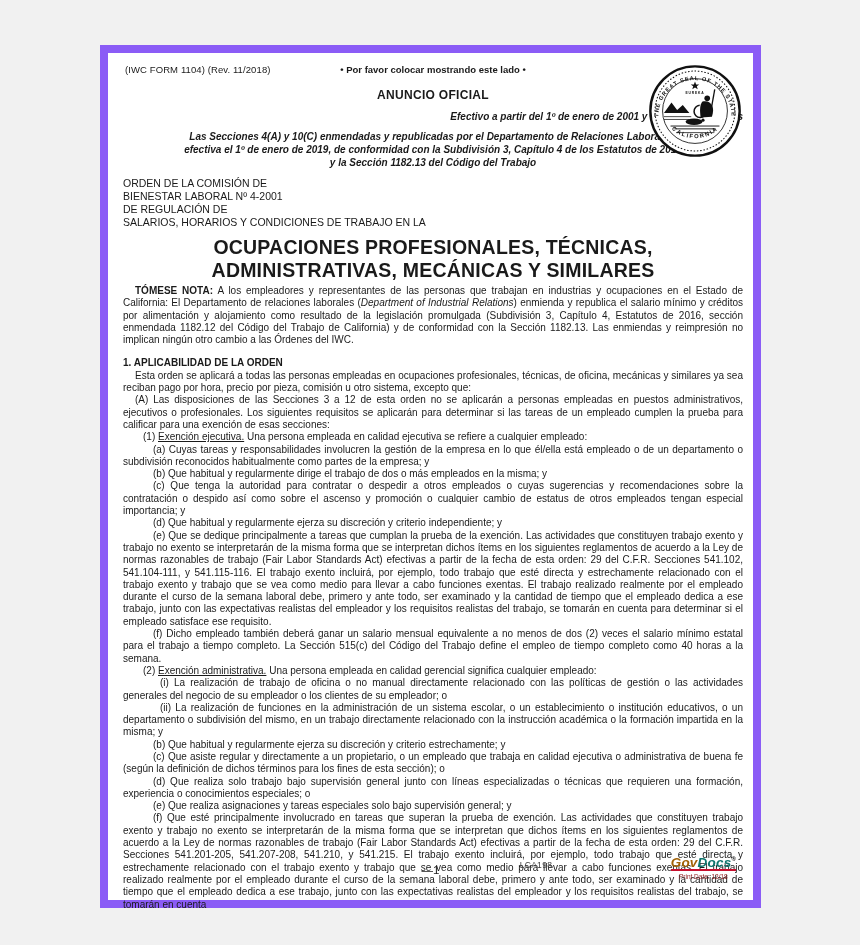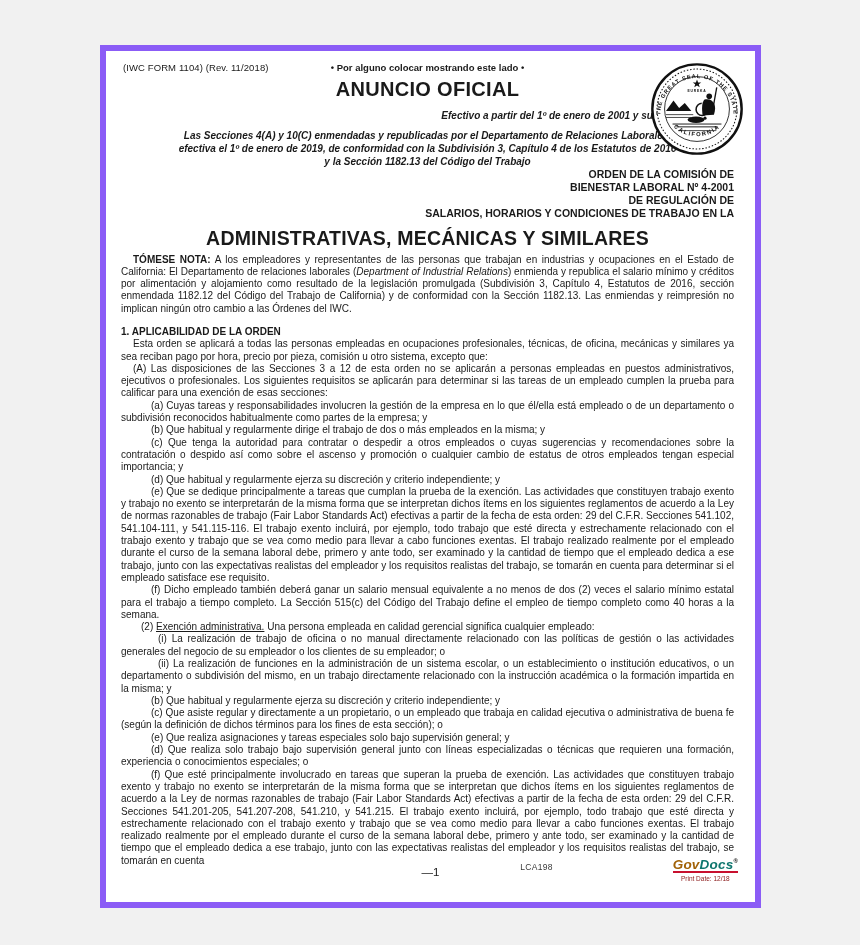--- a/index.html
+++ b/index.html
@@ -8,23 +8,23 @@
     background:#f1f1f1;
     font-family:"Liberation Sans","DejaVu Sans",sans-serif;
     color:#1a1a1a;
     position:relative;
     overflow:hidden;
   }
   .page{
     position:absolute;left:100px;top:45px;
     width:661px;height:863px;
     background:#ffffff;
-    border:6px solid #8b5cf6;
+    border:8px solid #8b5cf6;
     box-sizing:border-box;
-    padding:11px 21px 40px 15px;
+    padding:11px 10px 40px 15px;
   }
   
   .top-row{
     position:relative;
     height:13px;
     font-size:9.5px;
   }
   .form-number{
     position:absolute;left:2px;top:0;
     letter-spacing:0.1px;
@@ -33,46 +33,46 @@
     position:absolute;left:0;right:0;top:0;
     text-align:center;
     font-weight:bold;
   }
   .seal-wrap{
     position:absolute;top:11px;right:11px;
     width:94px;height:94px;
   }
   .doc-title{
     text-align:center;
-    font-size:20px;
-    font-weight:bold;
-    margin-top:3px;
+    font-size:12px;
+    font-weight:bold;
+    margin-top:11px;
     letter-spacing:0.3px;
   }
   .effective-line{
     text-align:right;
     font-size:10px;
     font-weight:bold;
     font-style:italic;
     margin-top:9px;
   }
   .amendment-note{
     text-align:center;
     font-size:10px;
     font-weight:bold;
     font-style:italic;
     margin:8px auto 0 auto;
     width:505px;
     line-height:13px;
   }
   .order-block{
-    text-align:right;
+    text-align:left;
     font-size:10.5px;
-    font-weight:bold;
-    margin-top:0;
+    font-weight:normal;
+    margin-top:8px;
     line-height:13px;
   }
   .main-title{
     text-align:center;
     font-size:19.5px;
     font-weight:bold;
     margin-top:7px;
     line-height:22.5px;
     letter-spacing:0.2px;
   }
@@ -135,21 +135,21 @@
   
   .seal-wrap svg{ width:100%; height:100%; }
 </style>
 </head>
 <body>
 
 <div class="page">
 
   <div class="top-row">
     <span class="form-number">(IWC FORM 1104) (Rev. 11/2018)</span>
-    <span class="display-note">• Por alguno colocar mostrando este lado •</span>
+    <span class="display-note">• Por favor colocar mostrando este lado •</span>
   </div>
 
   <div class="seal-wrap">
     <svg viewBox="0 0 100 100" xmlns="http://www.w3.org/2000/svg" aria-hidden="true">
       <defs>
         <path id="sealTopArc" d="M 11 56 A 39 39 0 1 1 89 56" fill="none"></path>
         <path id="sealBottomArc" d="M 15 54 A 37 37 0 0 0 85 54" fill="none"></path>
       </defs>
       <circle cx="50" cy="50" r="47.5" fill="#ffffff" stroke="#111" stroke-width="2.6"></circle>
       <circle cx="50" cy="50" r="42.5" fill="none" stroke="#111" stroke-width="1.1" stroke-dasharray="1.6 1.9"></circle>
@@ -185,41 +185,43 @@
   <div class="amendment-note">Las Secciones 4(A) y 10(C) enmendadas y republicadas por el Departamento de Relaciones Laborales, efectiva el 1º de enero de 2019, de conformidad con la Subdivisión 3, Capítulo 4 de los Estatutos de 2016 y la Sección 1182.13 del Código del Trabajo</div>
 
   <div class="order-block">
     <div>ORDEN DE LA COMISIÓN DE</div>
     <div>BIENESTAR LABORAL Nº 4-2001</div>
     <div>DE REGULACIÓN DE</div>
     <div>SALARIOS, HORARIOS Y CONDICIONES DE TRABAJO EN LA</div>
   </div>
 
   <div class="main-title">
+    <div>OCUPACIONES PROFESIONALES, TÉCNICAS,</div>
     <div>ADMINISTRATIVAS, MECÁNICAS Y SIMILARES</div>
   </div>
 
   <div class="body-text">
       <div class="para indent-1"><span class="seg-bold">TÓMESE NOTA:</span><span class="seg-normal"> A los empleadores y representantes de las personas que trabajan en industrias y ocupaciones en el Estado de California: El Departamento de relaciones laborales (</span><span class="seg-italic">Department of Industrial Relations</span><span class="seg-normal">) enmienda y republica el salario mínimo y créditos por alimentación y alojamiento como resultado de la legislación promulgada (Subdivisión 3, Capítulo 4, Estatutos de 2016, sección enmendada 1182.12 del Código del Trabajo de California) y de conformidad con la Sección 1182.13. Las enmiendas y reimpresión no implican ningún otro cambio a las Órdenes del IWC.</span></div>
       <div class="para indent-0 heading"><span class="seg-bold">1. APLICABILIDAD DE LA ORDEN</span></div>
       <div class="para indent-1"><span class="seg-normal">Esta orden se aplicará a todas las personas empleadas en ocupaciones profesionales, técnicas, de oficina, mecánicas y similares ya sea reciban pago por hora, precio por pieza, comisión u otro sistema, excepto que:</span></div>
       <div class="para indent-1"><span class="seg-normal">(A) Las disposiciones de las Secciones 3 a 12 de esta orden no se aplicarán a personas empleadas en puestos administrativos, ejecutivos o profesionales. Los siguientes requisitos se aplicarán para determinar si las tareas de un empleado cumplen la prueba para calificar para una exención de esas secciones:</span></div>
+      <div class="para indent-2"><span class="seg-normal">(1) </span><span class="seg-underline">Exención ejecutiva.</span><span class="seg-normal"> Una persona empleada en calidad ejecutiva se refiere a cualquier empleado:</span></div>
       <div class="para indent-3"><span class="seg-normal">(a) Cuyas tareas y responsabilidades involucren la gestión de la empresa en lo que él/ella está empleado o de un departamento o subdivisión reconocidos habitualmente como partes de la empresa; y</span></div>
       <div class="para indent-3"><span class="seg-normal">(b) Que habitual y regularmente dirige el trabajo de dos o más empleados en la misma; y</span></div>
       <div class="para indent-3"><span class="seg-normal">(c) Que tenga la autoridad para contratar o despedir a otros empleados o cuyas sugerencias y recomendaciones sobre la contratación o despido así como sobre el ascenso y promoción o cualquier cambio de estatus de otros empleados tengan especial importancia; y</span></div>
       <div class="para indent-3"><span class="seg-normal">(d) Que habitual y regularmente ejerza su discreción y criterio independiente; y</span></div>
       <div class="para indent-3"><span class="seg-normal">(e) Que se dedique principalmente a tareas que cumplan la prueba de la exención. Las actividades que constituyen trabajo exento y trabajo no exento se interpretarán de la misma forma que se interpretan dichos ítems en los siguientes reglamentos de acuerdo a la Ley de normas razonables de trabajo (Fair Labor Standards Act) efectivas a partir de la fecha de esta orden: 29 del C.F.R. Secciones 541.102, 541.104-111, y 541.115-116. El trabajo exento incluirá, por ejemplo, todo trabajo que esté directa y estrechamente relacionado con el trabajo exento y trabajo que se vea como medio para llevar a cabo funciones exentas. El trabajo realizado realmente por el empleado durante el curso de la semana laboral debe, primero y ante todo, ser examinado y la cantidad de tiempo que el empleado dedica a ese trabajo, junto con las expectativas realistas del empleador y los requisitos realistas del trabajo, se tomarán en cuenta para determinar si el empleado satisface ese requisito.</span></div>
       <div class="para indent-3"><span class="seg-normal">(f) Dicho empleado también deberá ganar un salario mensual equivalente a no menos de dos (2) veces el salario mínimo estatal para el trabajo a tiempo completo. La Sección 515(c) del Código del Trabajo define el empleo de tiempo completo como 40 horas a la semana.</span></div>
       <div class="para indent-2"><span class="seg-normal">(2) </span><span class="seg-underline">Exención administrativa.</span><span class="seg-normal"> Una persona empleada en calidad gerencial significa cualquier empleado:</span></div>
       <div class="para indent-4"><span class="seg-normal">(i) La realización de trabajo de oficina o no manual directamente relacionado con las políticas de gestión o las actividades generales del negocio de su empleador o los clientes de su empleador; o</span></div>
       <div class="para indent-4"><span class="seg-normal">(ii) La realización de funciones en la administración de un sistema escolar, o un establecimiento o institución educativos, o un departamento o subdivisión del mismo, en un trabajo directamente relacionado con la instrucción académica o la formación impartida en la misma; y</span></div>
-      <div class="para indent-3"><span class="seg-normal">(b) Que habitual y regularmente ejerza su discreción y criterio independiente; y</span></div>
+      <div class="para indent-3"><span class="seg-normal">(b) Que habitual y regularmente ejerza su discreción y criterio estrechamente; y</span></div>
       <div class="para indent-3"><span class="seg-normal">(c) Que asiste regular y directamente a un propietario, o un empleado que trabaja en calidad ejecutiva o administrativa de buena fe (según la definición de dichos términos para los fines de esta sección); o</span></div>
+      <div class="para indent-3"><span class="seg-normal">(d) Que realiza solo trabajo bajo supervisión general junto con líneas especializadas o técnicas que requieren una formación, experiencia o conocimientos especiales; o</span></div>
       <div class="para indent-3"><span class="seg-normal">(e) Que realiza asignaciones y tareas especiales solo bajo supervisión general; y</span></div>
-      <div class="para indent-3"><span class="seg-normal">(d) Que realiza solo trabajo bajo supervisión general junto con líneas especializadas o técnicas que requieren una formación, experiencia o conocimientos especiales; o</span></div>
       <div class="para indent-3"><span class="seg-normal">(f) Que esté principalmente involucrado en tareas que superan la prueba de exención. Las actividades que constituyen trabajo exento y trabajo no exento se interpretarán de la misma forma que se interpretan que dichos ítems en los siguientes reglamentos de acuerdo a la Ley de normas razonables de trabajo (Fair Labor Standards Act) efectivas a partir de la fecha de esta orden: 29 del C.F.R. Secciones 541.201-205, 541.207-208, 541.210, y 541.215. El trabajo exento incluirá, por ejemplo, todo trabajo que esté directa y estrechamente relacionado con el trabajo exento y trabajo que se vea como medio para llevar a cabo funciones exentas. El trabajo realizado realmente por el empleado durante el curso de la semana laboral debe, primero y ante todo, ser examinado y la cantidad de tiempo que el empleado dedica a ese trabajo, junto con las expectativas realistas del empleador y los requisitos realistas del trabajo, se tomarán en cuenta</span></div>
     </div>
 
   <div class="footer">
     <div class="page-number">—1</div>
     <div class="footer-code">LCA198</div>
     <div class="brand">
       <span class="brand-logo"><span class="brand-gov">Gov</span><span class="brand-docs">Docs</span><span class="brand-reg">®</span></span>
       <div class="print-date">Print Date: 12/18</div>
     </div>

